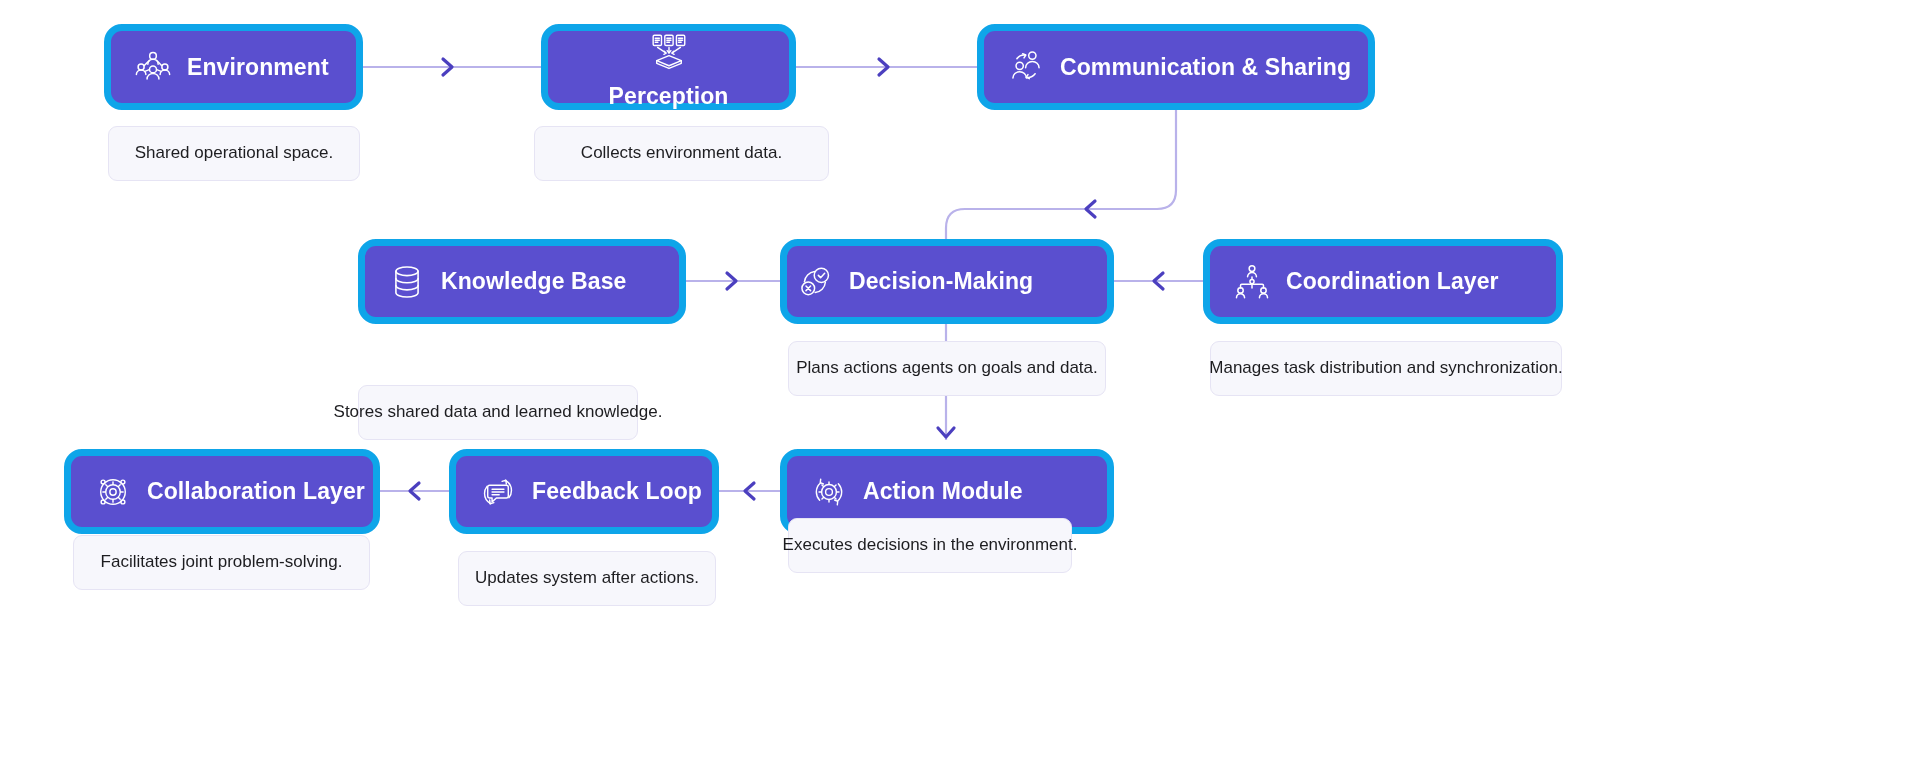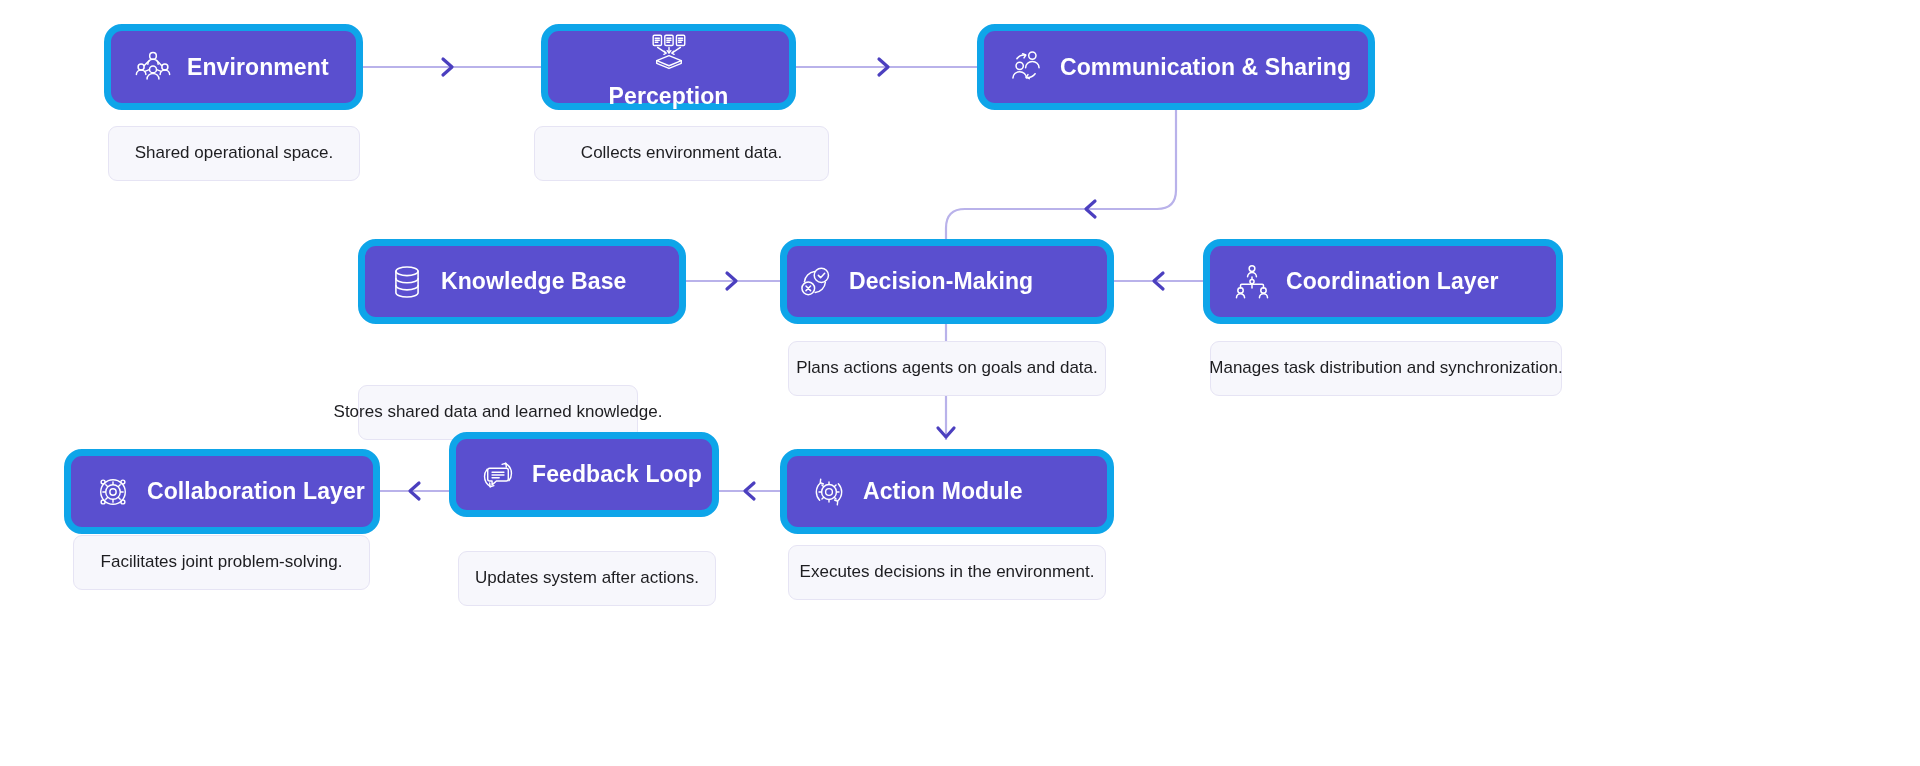--- a/index.html
+++ b/index.html
@@ -225,21 +225,21 @@
         <circle cx="11.5" cy="36.5" r="2.5"></circle>
         <circle cx="36.5" cy="36.5" r="2.5"></circle>
       </svg>
     </span>
     <span class="lbl">Collaboration Layer</span>
   </div>
   <div class="cap" style="left:73px;top:535px;width:297px;height:55px;">
     <span>Facilitates joint problem-solving.</span>
   </div>
 
-  <div class="node" style="left:449px;top:432px;width:270px;height:85px;">
+  <div class="node" style="left:449px;top:449px;width:270px;height:85px;">
     <span class="ico">
       <svg viewBox="0 0 48 48" width="38" height="38" fill="none" stroke="#ffffff" stroke-width="1.8" stroke-linecap="round" stroke-linejoin="round">
         <path d="M13.5 15.5h21c1.4 0 2.5 1.1 2.5 2.5v11c0 1.4-1.1 2.5-2.5 2.5H22l-5.5 5v-5h-3c-1.4 0-2.5-1.1-2.5-2.5V18c0-1.4 1.1-2.5 2.5-2.5Z"></path>
         <path d="M16.5 20.5h15M16.5 24h15M16.5 27.5h9"></path>
         <path d="M33.5 9.3C38.2 12 41 16.7 41 22c0 3.4-1.1 6.6-3.1 9.1"></path>
         <path d="M29.2 10.6l4.8-1.6.5 5"></path>
         <path d="M14.5 38.7C9.8 36 7 31.3 7 26c0-3.4 1.1-6.6 3.1-9.1"></path>
         <path d="M18.8 37.4l-4.8 1.6-.5-5"></path>
       </svg>
     </span>
@@ -256,17 +256,17 @@
         <path d="M24 14.6v-3.2M24 36.6v-3.2M33.4 24h3.2M11.4 24h3.2M30.6 17.4l2.3-2.3M15.1 32.9l2.3-2.3M30.6 30.6l2.3 2.3M15.1 15.1l2.3 2.3"></path>
         <circle cx="24" cy="24" r="9.4"></circle>
         <path d="M35.8 13.5C38.4 16.3 40 20 40 24c0 4.5-2 8.6-5.2 11.4"></path>
         <path d="M31.1 34.1l3.9 1.8-.5 4.3"></path>
         <path d="M12.2 34.5C9.6 31.7 8 28 8 24c0-4.5 2-8.6 5.2-11.4"></path>
         <path d="M16.9 13.9L13 12.1l.5-4.3"></path>
       </svg>
     </span>
     <span class="lbl">Action Module</span>
   </div>
-  <div class="cap" style="left:788px;top:545px;width:318px;height:55px;">
+  <div class="cap" style="left:788px;top:518px;width:284px;height:55px;">
     <span>Executes decisions in the environment.</span>
   </div>
 
 </div>
 
 </body></html>

